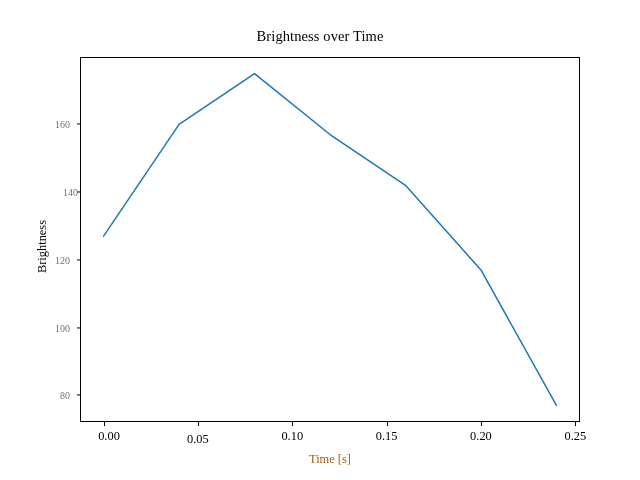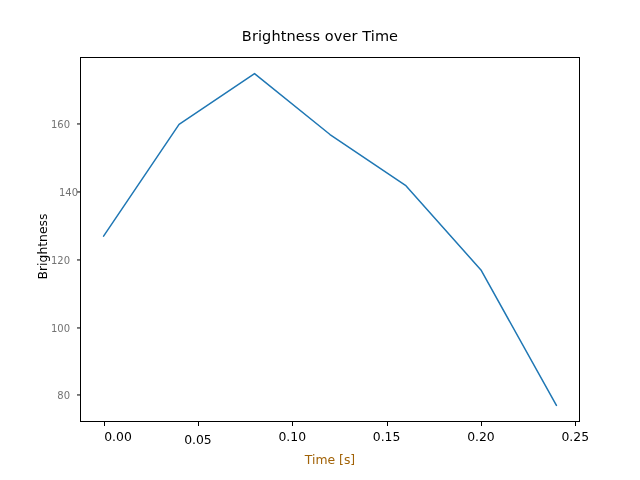--- a/index.html
+++ b/index.html
@@ -11,20 +11,21 @@
     width: 640px;
     height: 480px;
     overflow: hidden;
     font-family: "DejaVu Sans", sans-serif;
   }
   #figure {
     position: relative;
     width: 640px;
     height: 480px;
     background: #ffffff;
+    font-family: Liberation Serif, serif;
   }
   #chart-title {
     position: absolute;
     left: 0;
     top: 28px;
     width: 640px;
     text-align: center;
     font-size: 14.5px;
     color: #000000;
     letter-spacing: 0.1px;
@@ -139,21 +140,21 @@
     </div>
   <div id="xtick-marks-layer">
       <div class="xtick-mark" style="left: 103.585px; top: 422px;"></div>
       <div class="xtick-mark" style="left: 197.925px; top: 422px;"></div>
       <div class="xtick-mark" style="left: 292.264px; top: 422px;"></div>
       <div class="xtick-mark" style="left: 386.604px; top: 422px;"></div>
       <div class="xtick-mark" style="left: 480.943px; top: 422px;"></div>
       <div class="xtick-mark" style="left: 575.283px; top: 422px;"></div>
     </div>
   <div id="xtick-labels-layer">
-      <div class="xtick-label" style="left: 118px; top: 429px;">0.00</div>
+      <div class="xtick-label" style="left: 109px; top: 429px;">0.00</div>
       <div class="xtick-label" style="left: 197.925px; top: 432px;">0.05</div>
       <div class="xtick-label" style="left: 292.264px; top: 429px;">0.10</div>
       <div class="xtick-label" style="left: 386.604px; top: 429px;">0.15</div>
       <div class="xtick-label" style="left: 480.943px; top: 429px;">0.20</div>
       <div class="xtick-label" style="left: 575.283px; top: 429px;">0.25</div>
     </div>
 
   <div id="ylabel">Brightness</div>
 
   <div id="xlabel">Time [s]</div>

